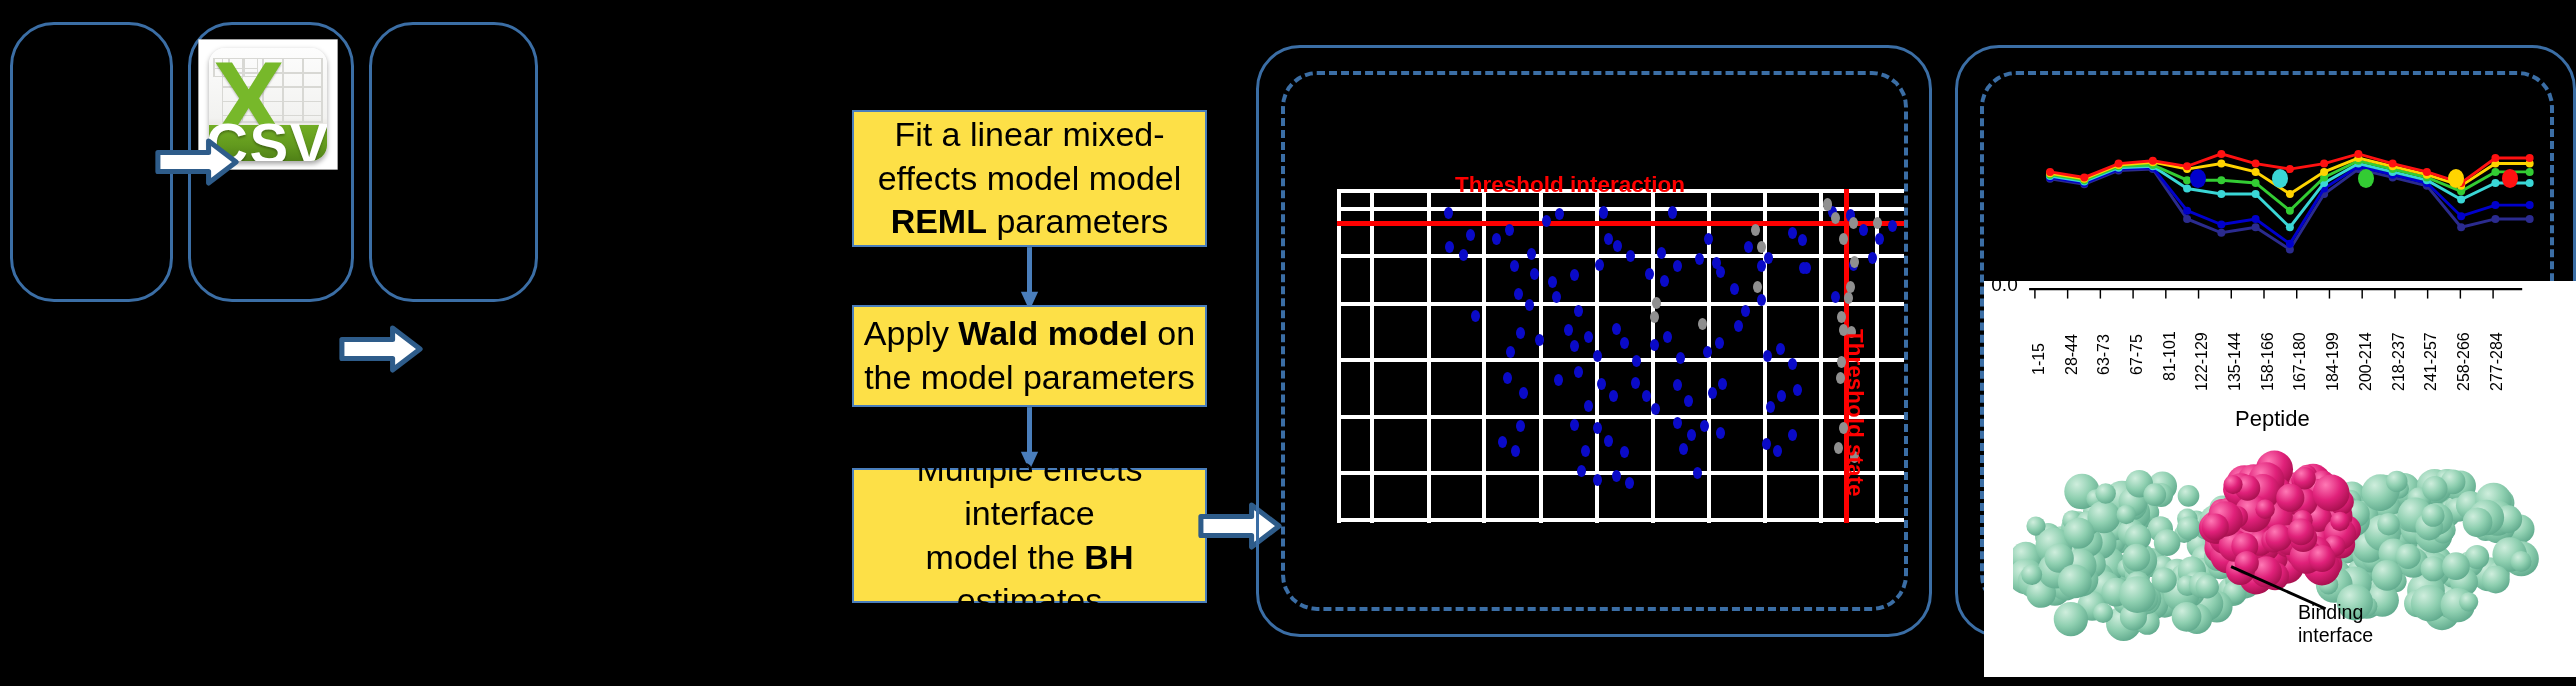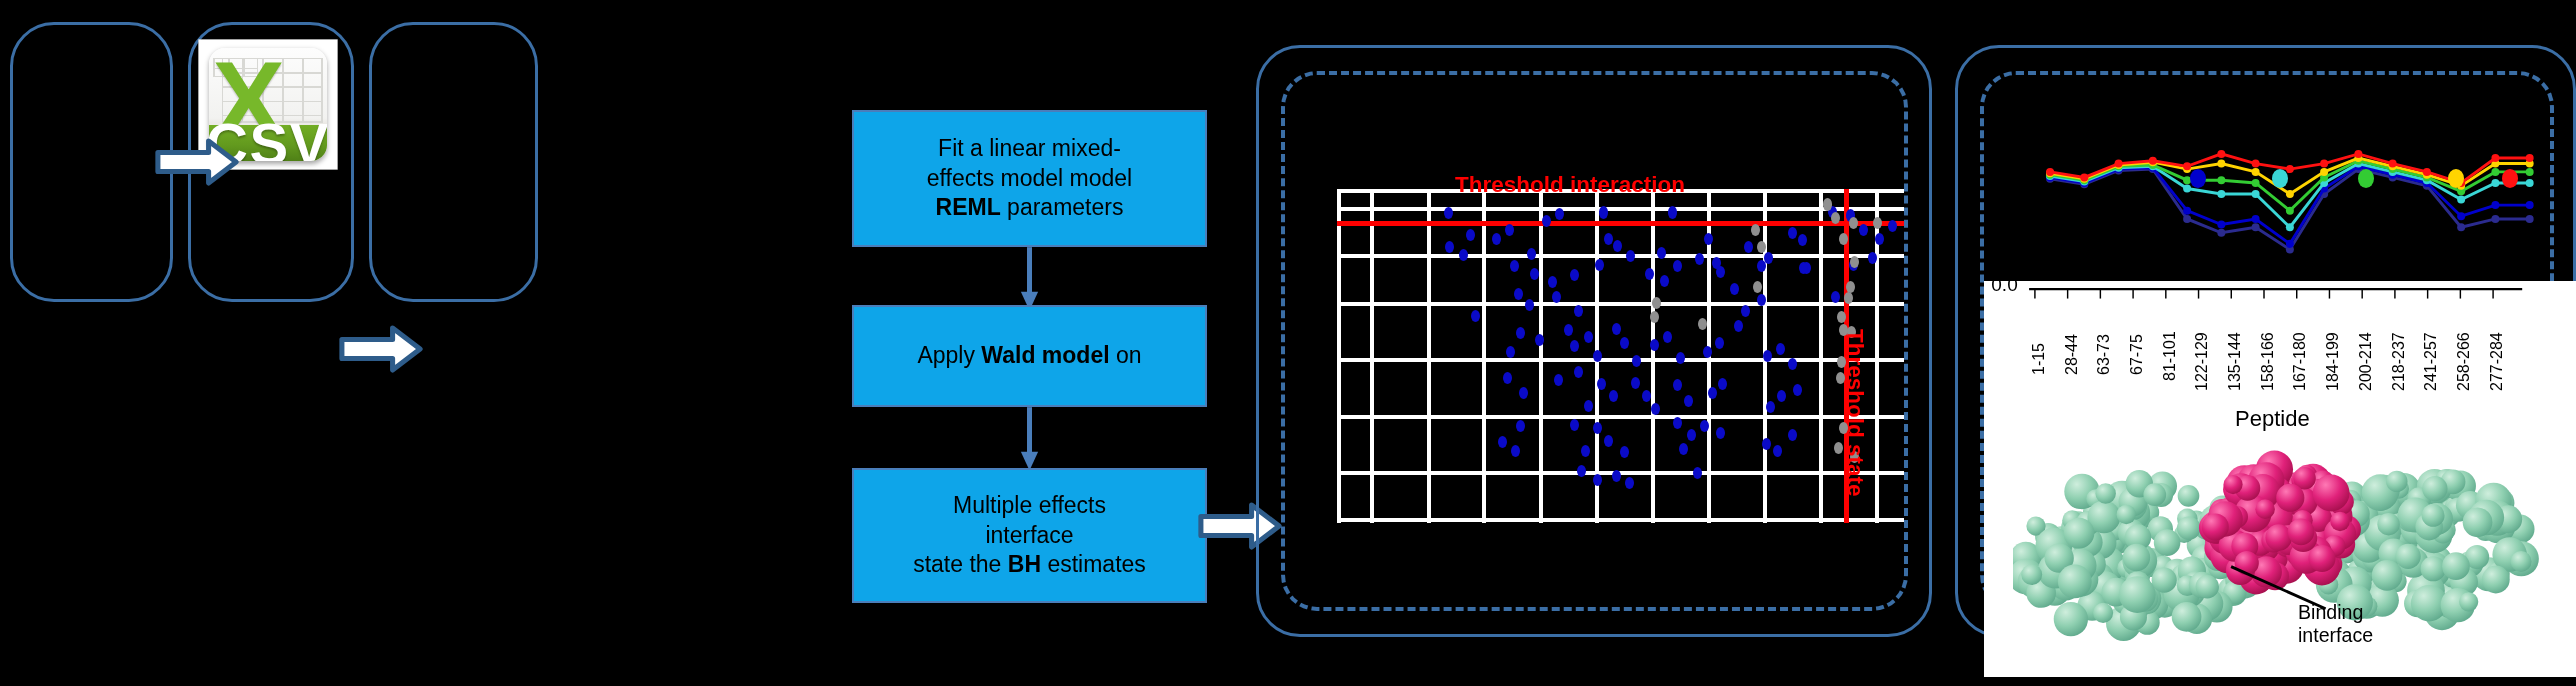--- a/index.html
+++ b/index.html
@@ -3,23 +3,23 @@
 <meta charset="utf-8">
 <style>
   html,body{margin:0;padding:0;background:#000;}
   body{width:2576px;height:687px;position:relative;overflow:hidden;
        font-family:"Liberation Sans",sans-serif;}
 
   .panel{position:absolute;border:3.6px solid #3b6ea5;border-radius:44px;box-sizing:border-box;}
   .panel-dashed{position:absolute;border:4.4px dashed #3b6ea5;border-radius:36px;box-sizing:border-box;}
 
   
-  .procbox{position:absolute;background:#0ea5e9;border:2.2px solid #4a7ebb;
+  .procbox{position:absolute;background:#fde047;border:2.2px solid #4a7ebb;
            box-sizing:border-box;display:flex;align-items:center;justify-content:center;
-           text-align:center;color:#000;font-size:23px;line-height:1.28;padding:4.4px 7.3px;}
+           text-align:center;color:#000;font-size:34px;line-height:1.28;padding:4.4px 7.3px;}
   .procbox b{font-weight:bold;}
 
   
   .barrow{position:absolute;}
   .barrow svg{display:block;}
 
   
   .vconn{position:absolute;}
 
   
@@ -132,35 +132,36 @@
 <div class="vconn" style="left:1018px;top:247px;width:23px;height:65px;">
   <svg width="23" height="65" viewBox="0 0 32 90">
     <line x1="16" y1="0" x2="16" y2="66" stroke="#4a7ebb" stroke-width="7"></line>
     <polygon points="4,62 28,62 16,88" fill="#4a7ebb"></polygon>
   </svg>
 </div>
 
 <div class="procbox" style="left:852px;top:305px;width:355px;height:102px;">
   <div>
     <span>Apply </span><b>Wald model</b><span> on</span><br>
+    <span>the model parameters</span>
   </div>
 </div>
 
 <div class="vconn" style="left:1018px;top:407px;width:23px;height:65px;">
   <svg width="23" height="65" viewBox="0 0 32 90">
     <line x1="16" y1="0" x2="16" y2="66" stroke="#4a7ebb" stroke-width="7"></line>
     <polygon points="4,62 28,62 16,88" fill="#4a7ebb"></polygon>
   </svg>
 </div>
 
 <div class="procbox" style="left:852px;top:468px;width:355px;height:135px;">
   <div>
     <span>Multiple effects</span><br>
     <span>interface</span><br>
-    <span>state the </span><b>BH</b><span> estimates</span>
+    <span>model the </span><b>BH</b><span> estimates</span>
   </div>
 </div>
 
 <div class="barrow" style="left:1198px;top:502px;width:84px;height:48px;">
   <svg width="84" height="48" viewBox="0 0 116 66">
     <polygon points="4,20 74,20 74,4 112,33 74,62 74,46 4,46" fill="#ffffff" stroke="#2e5c8a" stroke-width="7" stroke-linejoin="round"></polygon>
   </svg>
 </div>
 
 <div class="panel" style="left:1256px;top:45px;width:676px;height:592px;"></div>

